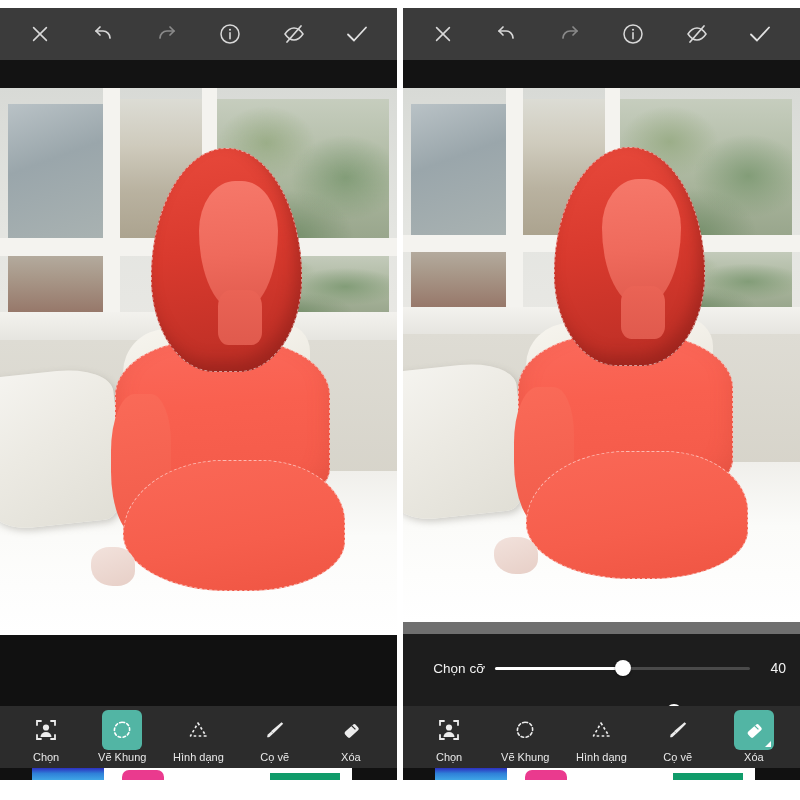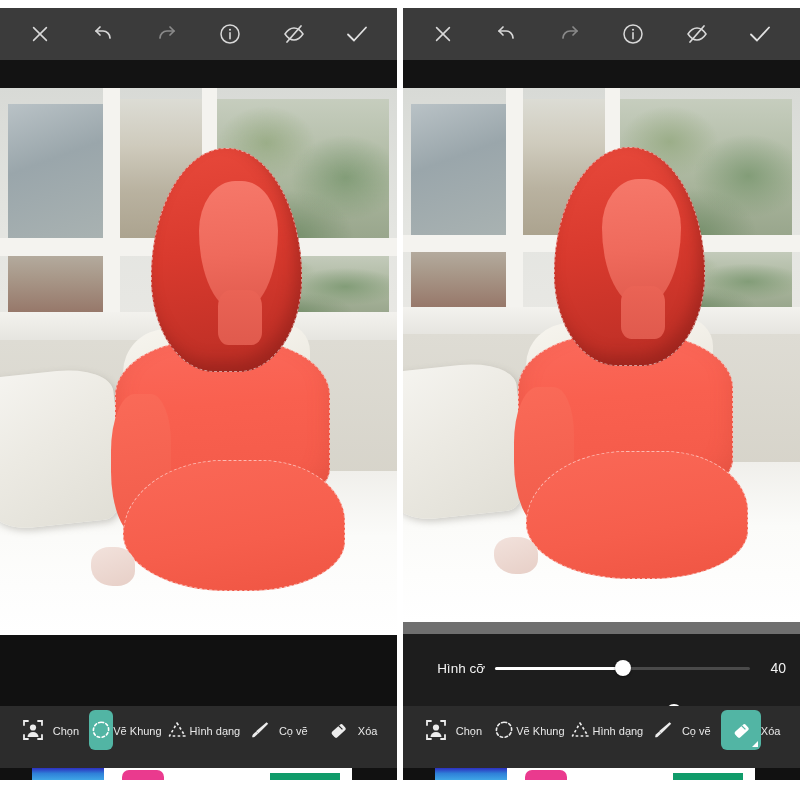--- a/index.html
+++ b/index.html
@@ -245,21 +245,21 @@
     height: 62px;
     background: #2c2c2c;
     display: flex;
     align-items: flex-start;
     justify-content: space-around;
     padding: 4px 8px 0;
   }
   .tool {
     width: 66px;
     display: flex;
-    flex-direction: row;
+    flex-direction: column;
     align-items: center;
     cursor: pointer;
   }
   .tool-icon {
     width: 40px; height: 40px;
     display: flex; align-items: center; justify-content: center;
     border-radius: 6px;
     position: relative;
   }
   .tool.active .tool-icon {
@@ -523,21 +523,21 @@
             <div class="neck" style="left:55%;top:37%;width:11%;height:10%;"></div>
             <div class="foot" style="left:23%;top:84%;width:11%;height:7%;"></div>
           </div>
         </div>
       </div>
 
       <div class="slider-top-bar" style="top:614px;"></div>
       <div class="sliders" style="top:626px;height:96px;">
 
         <div class="slider-row">
-          <div class="slider-label">Hình cỡ</div>
+          <div class="slider-label">Chọn cỡ</div>
           <div class="slider-track">
             <div class="track-bg"></div>
             <div class="track-fill" id="fill-size" style="width: 50%;"></div>
             <div class="knob" id="knob-size" style="left: 50%;"></div>
           </div>
           <div class="slider-value">40</div>
         </div>
 
         <div class="slider-row">
           <div class="slider-label">Độ cứng</div>

